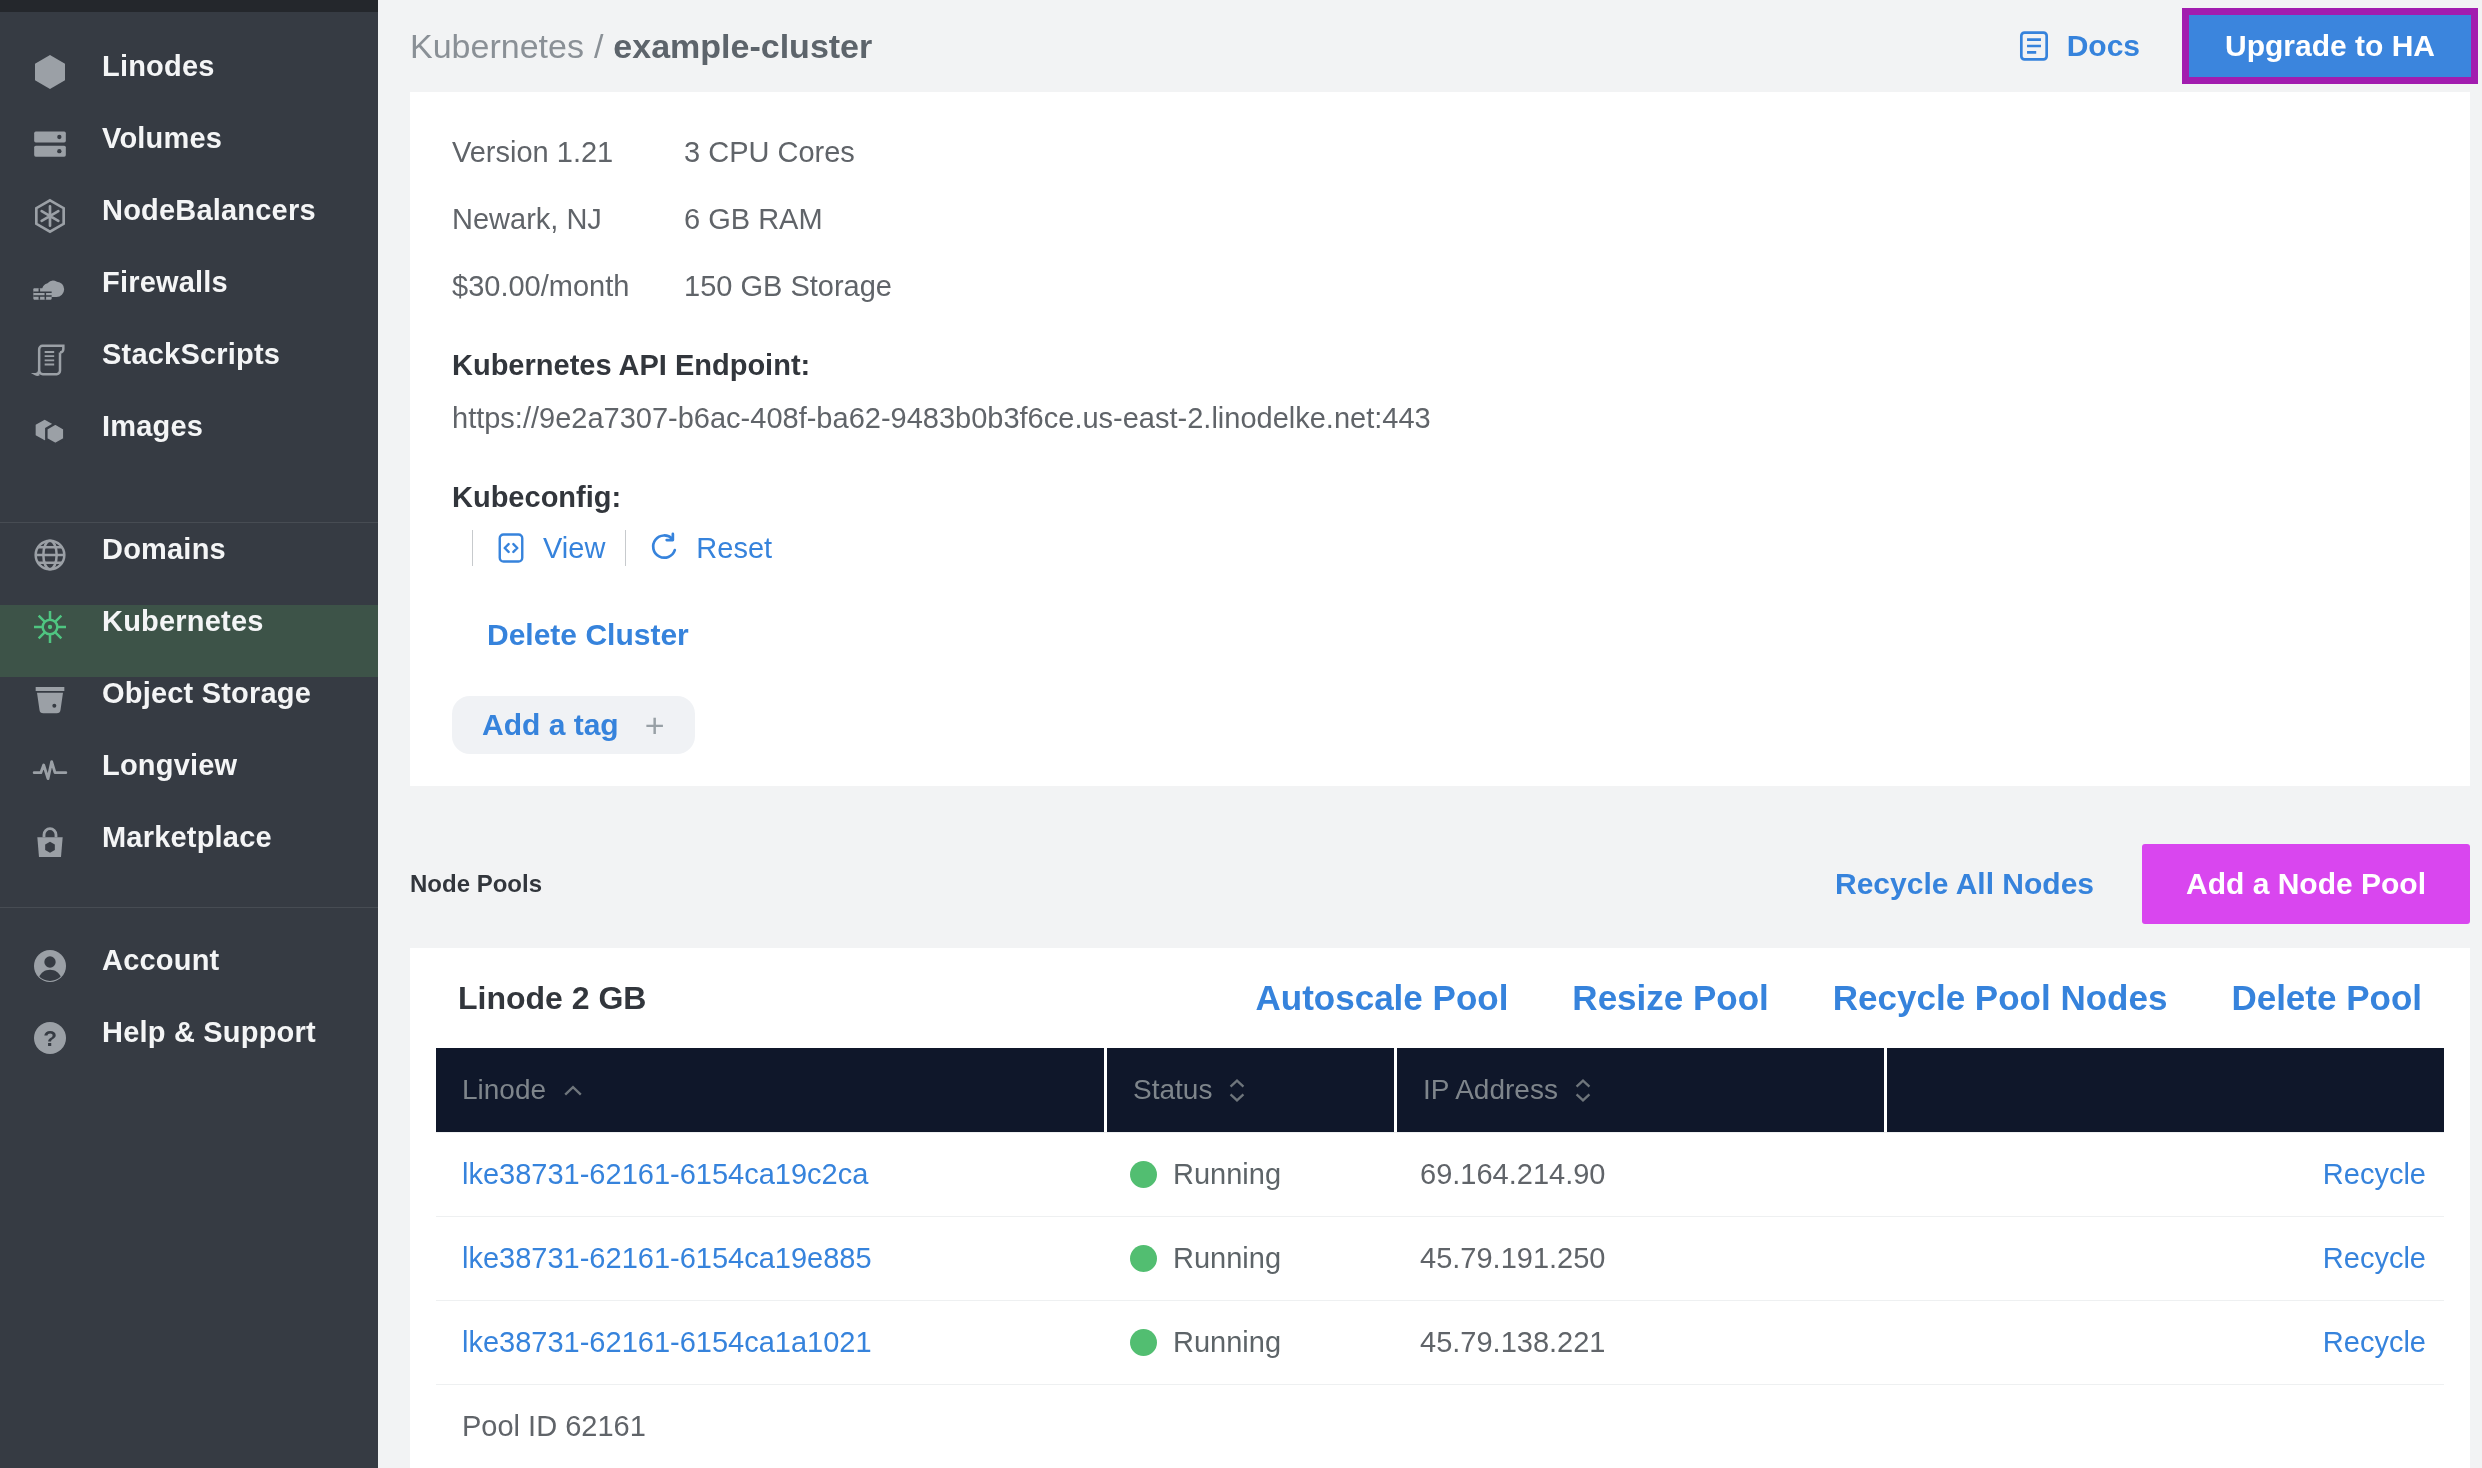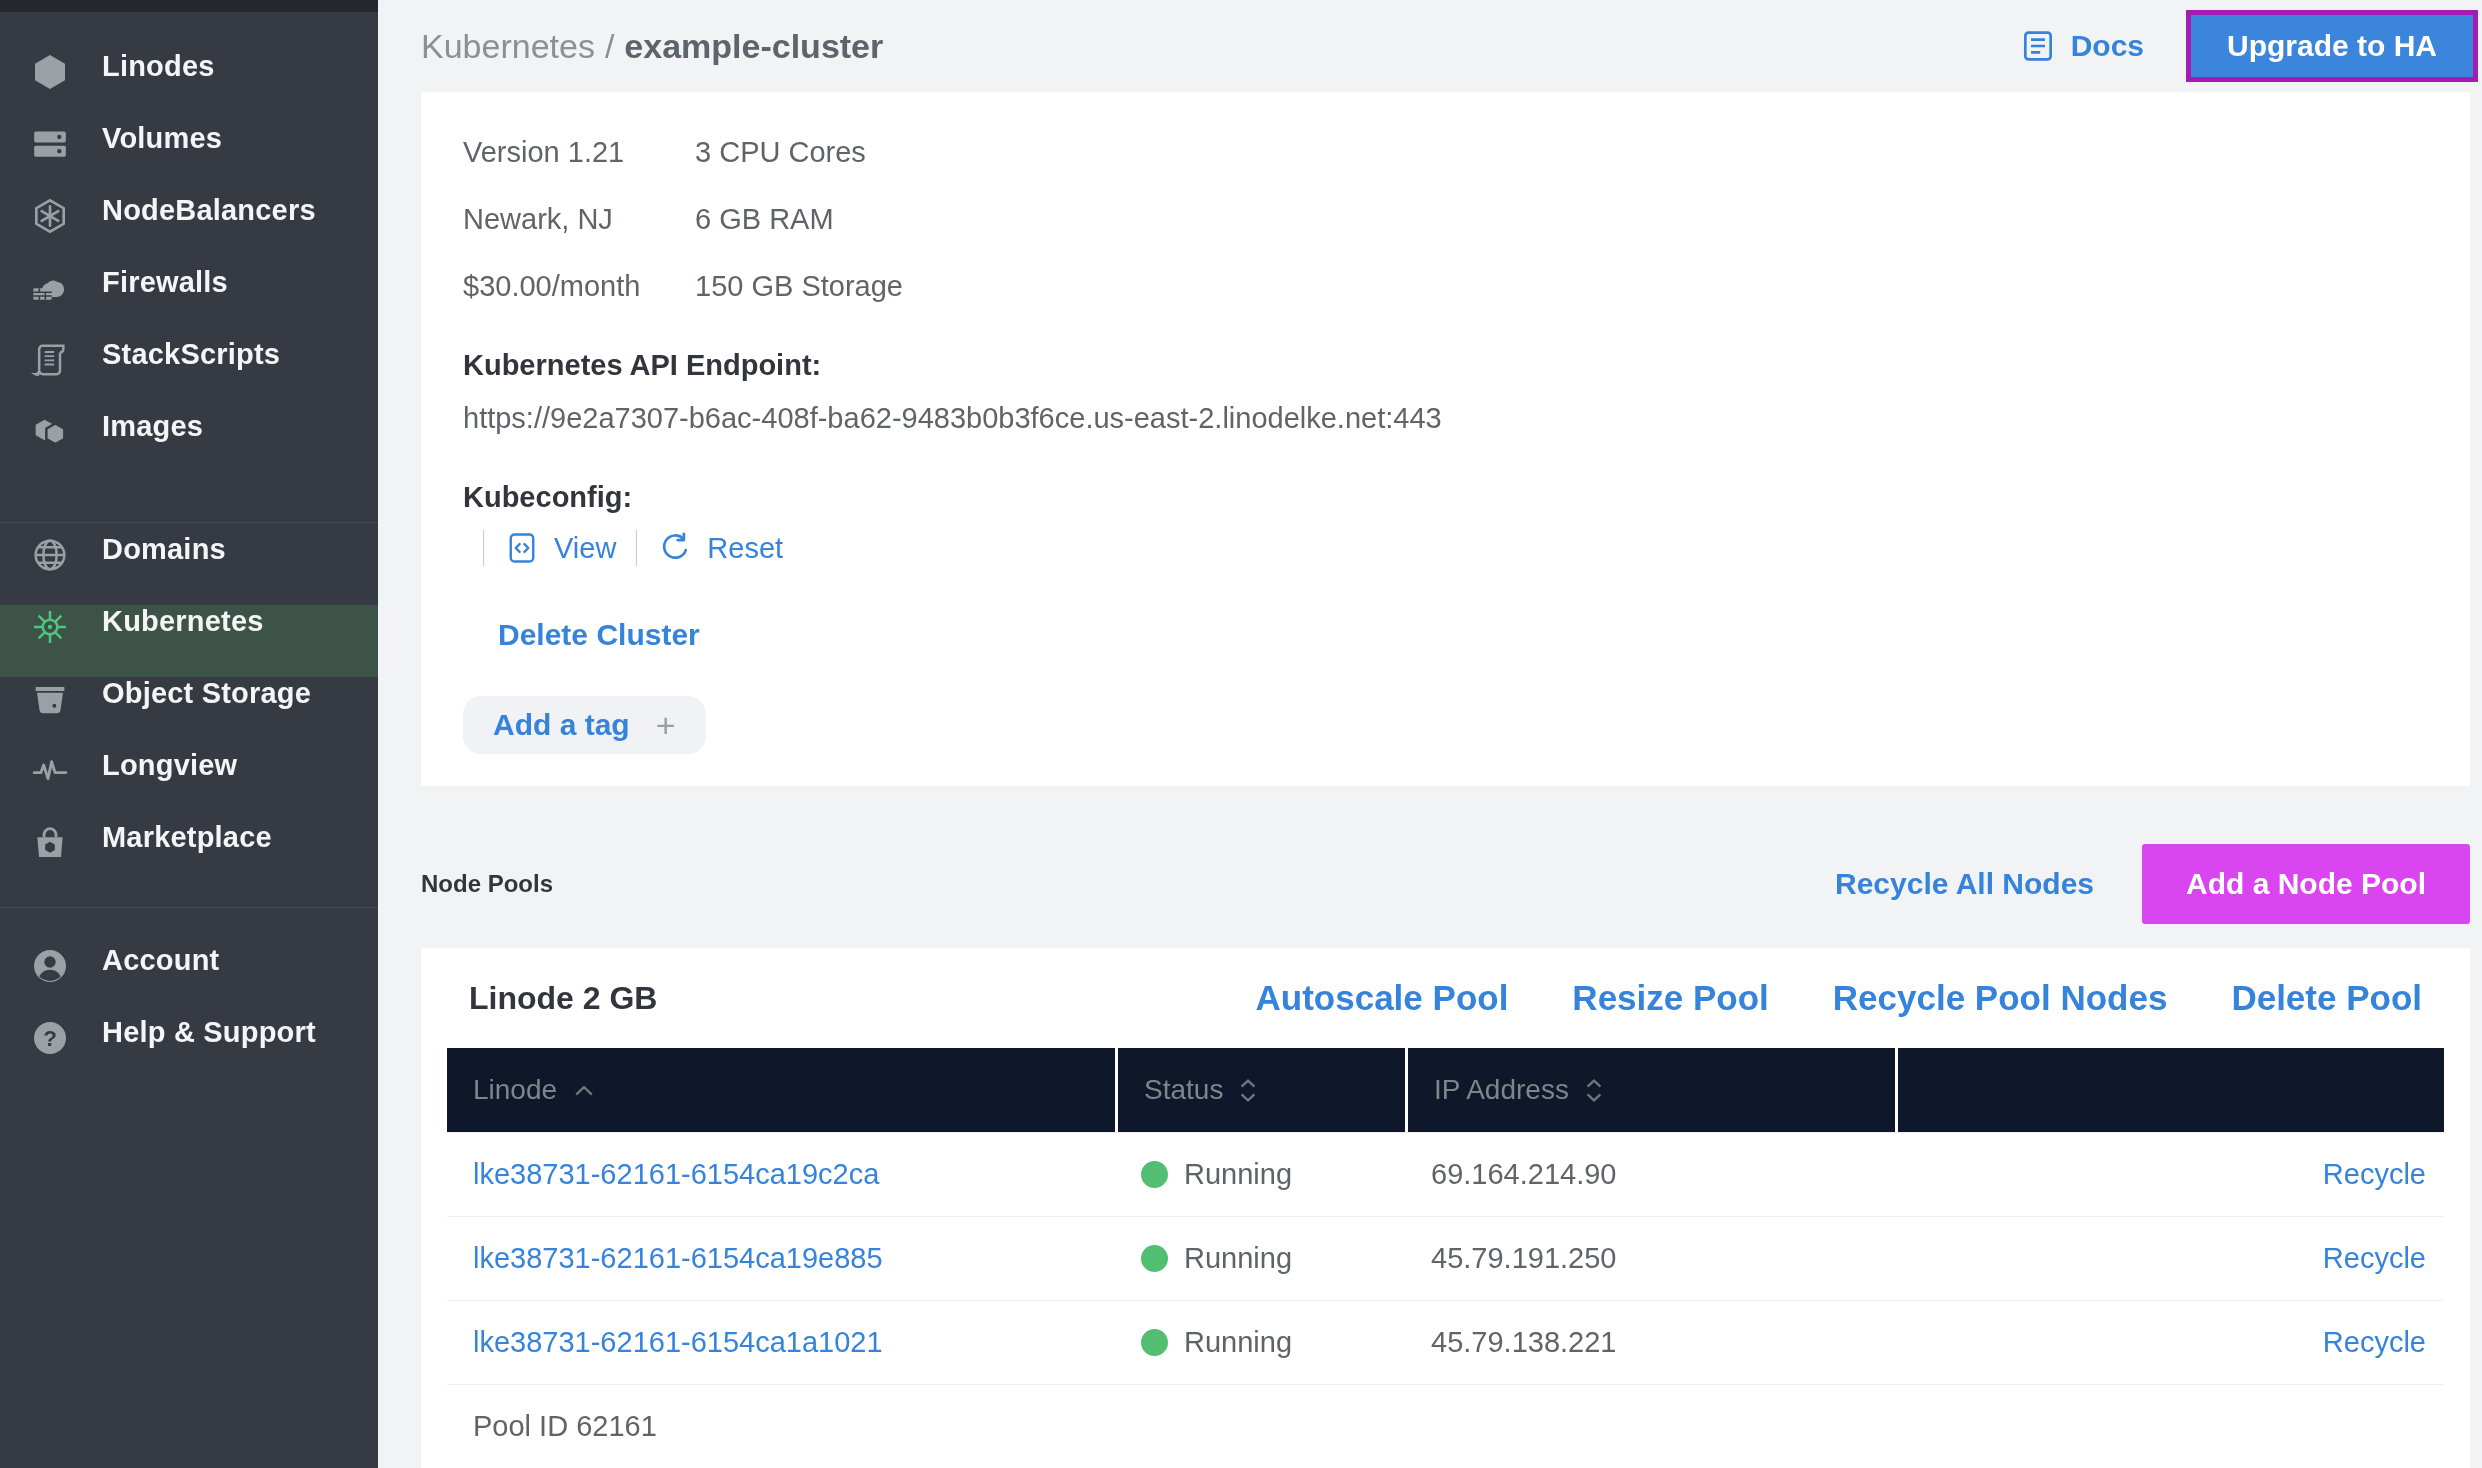--- a/index.html
+++ b/index.html
@@ -27,32 +27,32 @@
   }
   .side-item .icn svg { width: 40px; height: 40px; }
   .side-item .lbl {
     color: #f4f5f6; font-size: 29px; font-weight: 700; letter-spacing: .2px;
   }
   .side-item.selected { background: #3d5348; }
   .side-item.selected .icn { color: #4fc581; }
   .side-divider { height: 1px; background: #474c53; margin: 40px 0 10px 0; }
   .side-divider.second { margin: 14px 0 36px 0; }
   
-  .main { flex: 1; padding: 0 12px 0 43px; display: flex; flex-direction: column; }
+  .main { flex: 1; padding: 0 12px 0 32px; display: flex; flex-direction: column; }
   .page-header { height: 107px; display: flex; align-items: center; }
   .breadcrumb { flex: 1; font-size: 34px; }
   .crumb-section { color: #8a9096; cursor: pointer; }
   .crumb-sep { color: #8a9096; margin: 0 10px; }
   .crumb-current { color: #5d646b; font-weight: 700; }
   .docs-link {
     display: flex; align-items: center; gap: 14px; color: #3683dc;
     font-size: 30px; font-weight: 600; cursor: pointer; margin-right: 42px;
   }
   .docs-link svg { width: 38px; height: 38px; }
-  .upgrade-annotation { border: 5px solid #a21caf; margin-right: -8px; }
+  .upgrade-annotation { border: 7px solid #a21caf; margin-right: -8px; }
   .upgrade-btn {
     display: block; background: #3b85dd; color: #fff; border: none;
     font-family: inherit; font-size: 30px; font-weight: 700;
     height: 62px; padding: 0 36px; cursor: pointer;
   }
   
   .summary-card { background: #fff; padding: 44px 42px 32px 42px; }
   .detail-grid {
     display: grid; grid-template-columns: 232px auto; row-gap: 34px;
     font-size: 29px; color: #606469;

